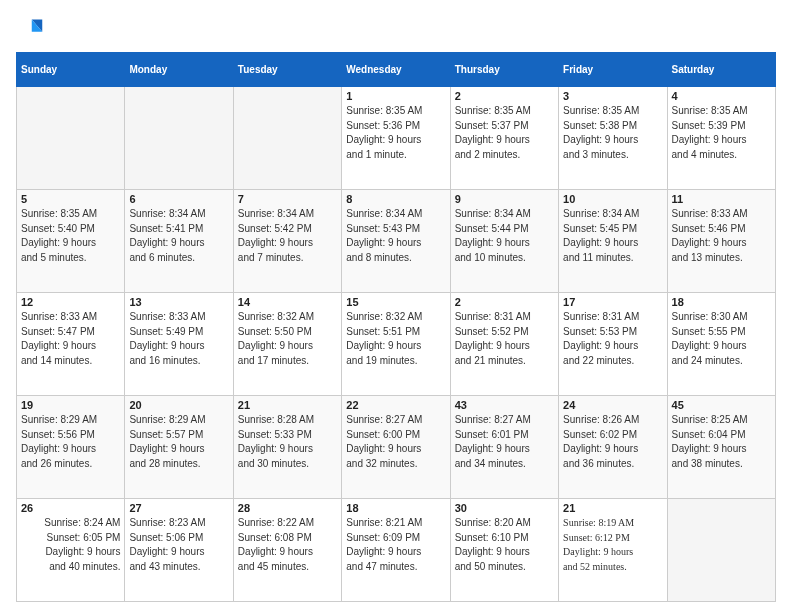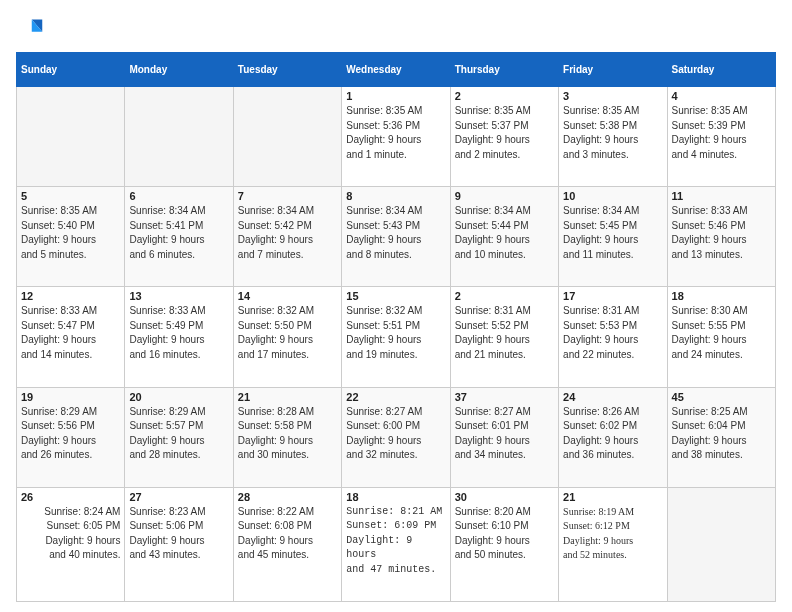--- a/index.html
+++ b/index.html
@@ -276,33 +276,33 @@
           <td>
             <div class="day-number">20</div>
             <div class="day-info" style="white-space: pre-line;">Sunrise: 8:29 AM
 Sunset: 5:57 PM
 Daylight: 9 hours
 and 28 minutes.</div>
           </td>
           <td>
             <div class="day-number">21</div>
             <div class="day-info" style="white-space: pre-line;">Sunrise: 8:28 AM
-Sunset: 5:58 PM
+Sunset: 5:33 PM
 Daylight: 9 hours
 and 30 minutes.</div>
           </td>
           <td>
             <div class="day-number">22</div>
             <div class="day-info" style="white-space: pre-line;">Sunrise: 8:27 AM
 Sunset: 6:00 PM
 Daylight: 9 hours
 and 32 minutes.</div>
           </td>
           <td>
-            <div class="day-number">37</div>
+            <div class="day-number">43</div>
             <div class="day-info" style="white-space: pre-line;">Sunrise: 8:27 AM
 Sunset: 6:01 PM
 Daylight: 9 hours
 and 34 minutes.</div>
           </td>
           <td>
             <div class="day-number">24</div>
             <div class="day-info" style="white-space: pre-line;">Sunrise: 8:26 AM
 Sunset: 6:02 PM
 Daylight: 9 hours
@@ -333,21 +333,21 @@
           </td>
           <td>
             <div class="day-number">28</div>
             <div class="day-info" style="white-space: pre-line;">Sunrise: 8:22 AM
 Sunset: 6:08 PM
 Daylight: 9 hours
 and 45 minutes.</div>
           </td>
           <td>
             <div class="day-number">18</div>
-            <div class="day-info" style="white-space: pre-line; font-family: Liberation Mono, monospace;">Sunrise: 8:21 AM
+            <div class="day-info" style="white-space: pre-line;">Sunrise: 8:21 AM
 Sunset: 6:09 PM
 Daylight: 9 hours
 and 47 minutes.</div>
           </td>
           <td>
             <div class="day-number">30</div>
             <div class="day-info" style="white-space: pre-line;">Sunrise: 8:20 AM
 Sunset: 6:10 PM
 Daylight: 9 hours
 and 50 minutes.</div>

